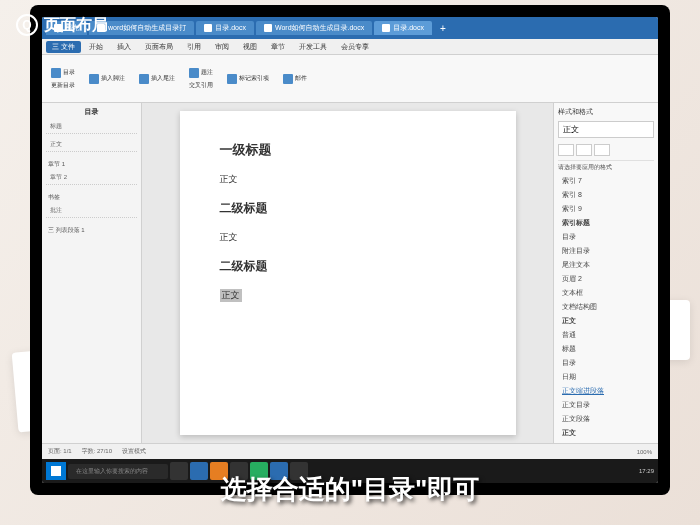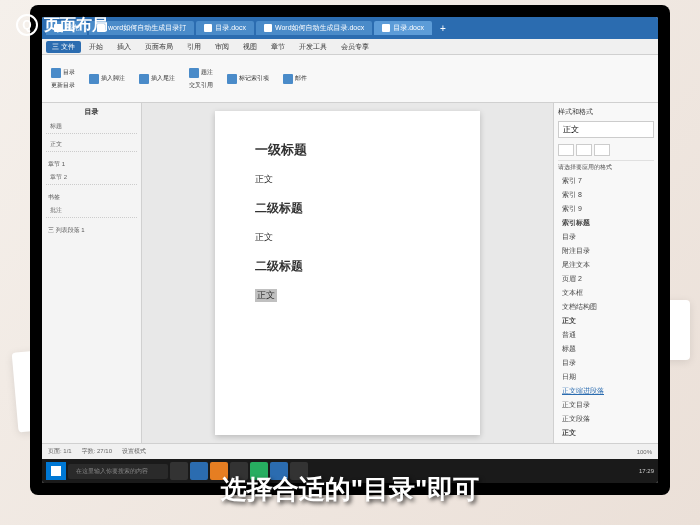--- a/index.html
+++ b/index.html
@@ -20,21 +20,21 @@
 .ribbon{height:48px;background:#f8f8f8;display:flex;align-items:center;padding:2px 6px;gap:8px;border-bottom:1px solid #d0d0d0}
 .ribbon-group{display:flex;flex-direction:column;gap:1px}
 .ribbon-btn{display:flex;align-items:center;gap:2px;font-size:6px;color:#333;padding:1px 3px}
 .r-icon{width:10px;height:10px;background:#4a8bc9;border-radius:1px}
 .main{flex:1;display:flex;overflow:hidden}
 .left-panel{width:100px;background:#f4f4f4;border-right:1px solid #d0d0d0;padding:4px;overflow:hidden}
 .panel-title{font-size:7px;font-weight:bold;margin-bottom:3px;color:#333;text-align:center}
 .panel-item{font-size:6px;color:#666;padding:2px 4px;margin-bottom:4px;border-bottom:1px dotted #ccc}
 .panel-section{font-size:6px;color:#555;margin-top:6px;padding:2px}
 .doc-area{flex:1;background:#e8e8e8;display:flex;justify-content:center;padding:8px;overflow:hidden}
-.page{width:265px;background:#fff;box-shadow:0 2px 6px rgba(0,0,0,0.2);padding:30px 40px}
+.page{width:336px;background:#fff;box-shadow:0 2px 6px rgba(0,0,0,0.2);padding:30px 40px}
 .doc-h1{font-size:13px;font-weight:bold;color:#333;margin-bottom:14px;font-family:SimSun,serif}
 .doc-body{font-size:9px;color:#333;margin-bottom:14px;font-family:SimSun,serif}
 .doc-h2{font-size:12px;font-weight:bold;color:#333;margin-bottom:14px;font-family:SimSun,serif}
 .doc-highlight{background:#c0c0c0;display:inline-block;padding:0 2px}
 .right-panel{width:105px;background:#f8f8f8;border-left:1px solid #d0d0d0;padding:4px;overflow:hidden}
 .rp-title{font-size:7px;color:#333;margin-bottom:4px}
 .rp-select{background:#fff;border:1px solid #ccc;padding:2px 4px;font-size:8px;margin-bottom:6px}
 .rp-row{display:flex;gap:2px;margin-bottom:4px}
 .rp-box{width:16px;height:12px;border:1px solid #ccc;background:#fff}
 .rp-section{font-size:6px;color:#555;margin-top:4px;padding:2px 0;border-top:1px solid #e0e0e0}

